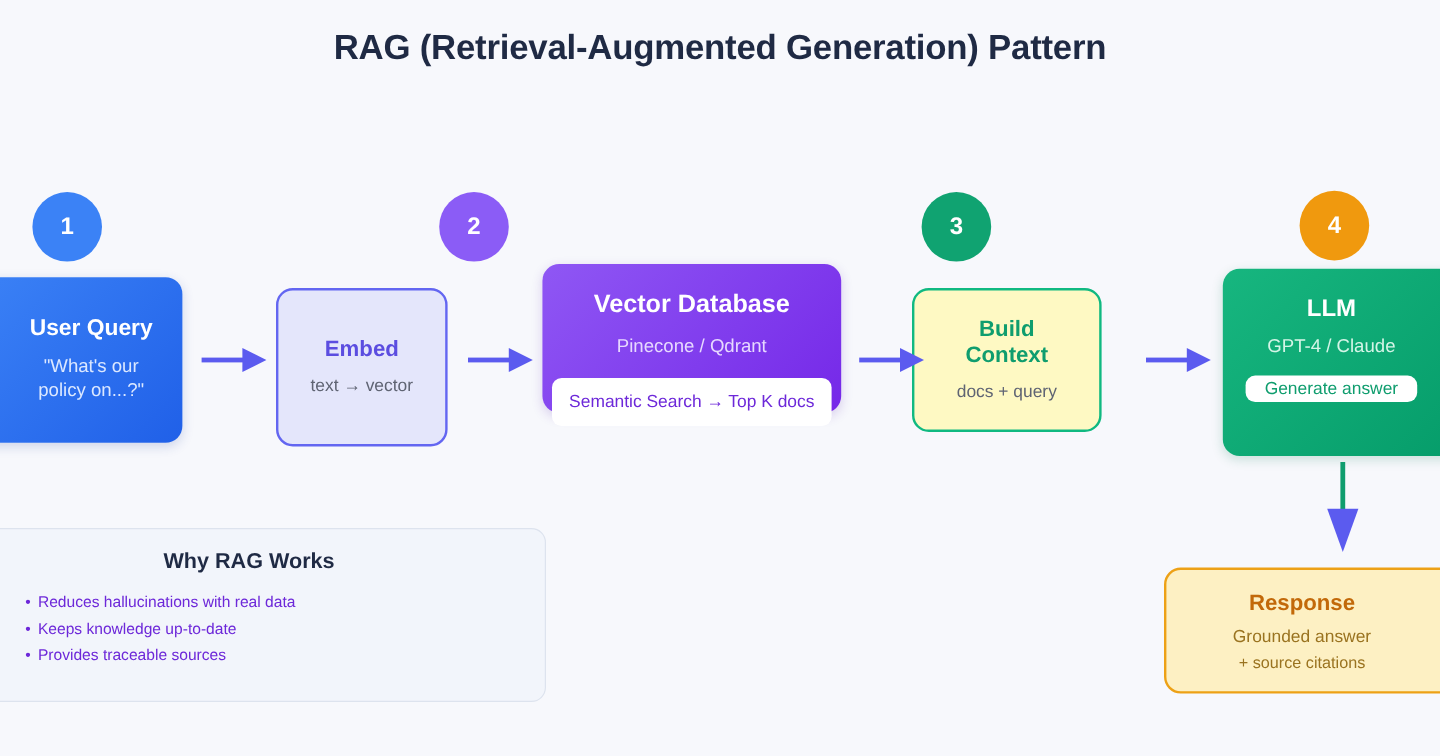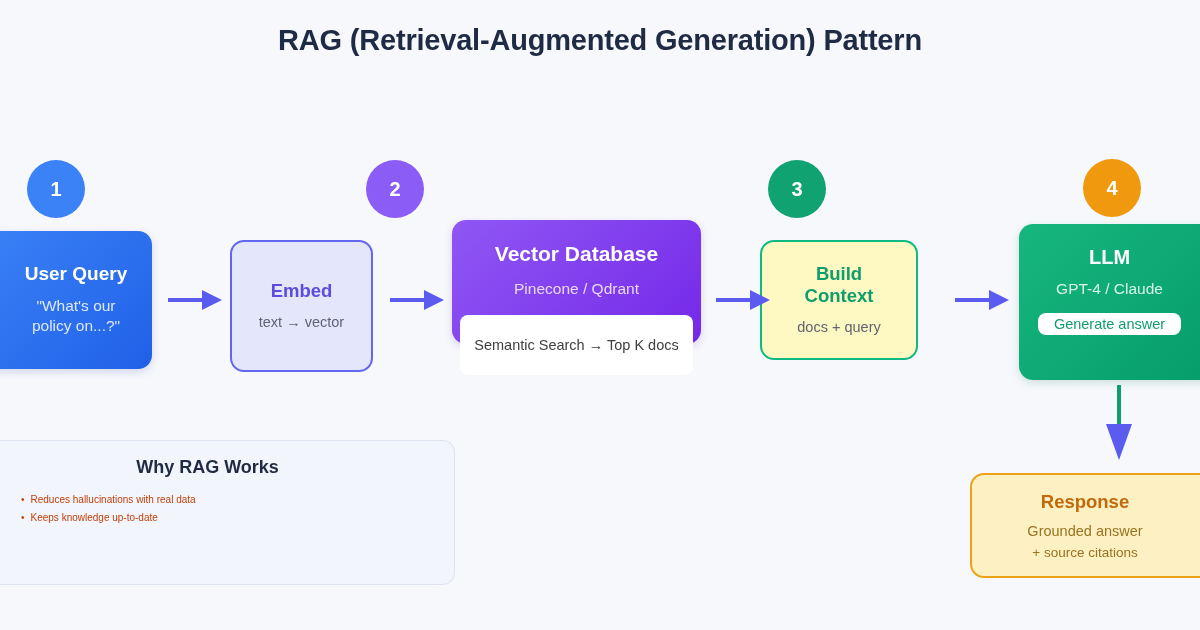--- a/index.html
+++ b/index.html
@@ -87,24 +87,24 @@
     background: linear-gradient(135deg, #8f57f4 0%, #7528e8 100%);
     box-shadow: 0 3px 9px rgba(90,40,170,.18);
     justify-content: flex-start;
     padding-top: 22px;
   }
   #node-vector-db .node-title { color: #fff; font-size: 21px; }
   #node-vector-db .node-sub   { color: #e7d9ff; font-size: 15.5px; margin-top: 13px; }
   #vector-db-chip {
     margin-top: 16px;
     background: #ffffff;
-    color: #404040;
+    color: #6d28d9;
     border-radius: 8px;
     font-size: 14.5px;
-    padding: 22px 14px;
+    padding: 12px 14px;
     white-space: nowrap;
   }
 
   
   #node-build-context {
     left: 760px; top: 240px;
     width: 158px; height: 120px;
     background: #fef9c3;
     border: 2.5px solid #10b981;
   }
@@ -195,22 +195,22 @@
   }
   #why-rag-title {
     text-align: center;
     font-size: 18px;
     font-weight: bold;
     color: #1f2a44;
     margin-bottom: 14px;
     padding-right: 40px;
   }
   .bullet-item {
-    font-size: 10px;
-    color: #c2410c;
+    font-size: 13px;
+    color: #6d28d9;
     line-height: 1.55;
     margin-bottom: 2px;
   }
   .bullet-item .dot { margin-right: 6px; }
 </style>
 </head>
 <body>
 
 <div id="diagram-title">RAG (Retrieval-Augmented Generation) Pattern</div>
 
@@ -283,13 +283,16 @@
 </div>
 
 <div id="why-rag-panel">
   <div id="why-rag-title">Why RAG Works</div>
   <div class="bullet-item">
     <span class="dot">•</span><span>Reduces hallucinations with real data</span>
   </div>
   <div class="bullet-item">
     <span class="dot">•</span><span>Keeps knowledge up-to-date</span>
   </div>
+  <div class="bullet-item">
+    <span class="dot">•</span><span>Provides traceable sources</span>
+  </div>
 </div>
 
 </body></html>

